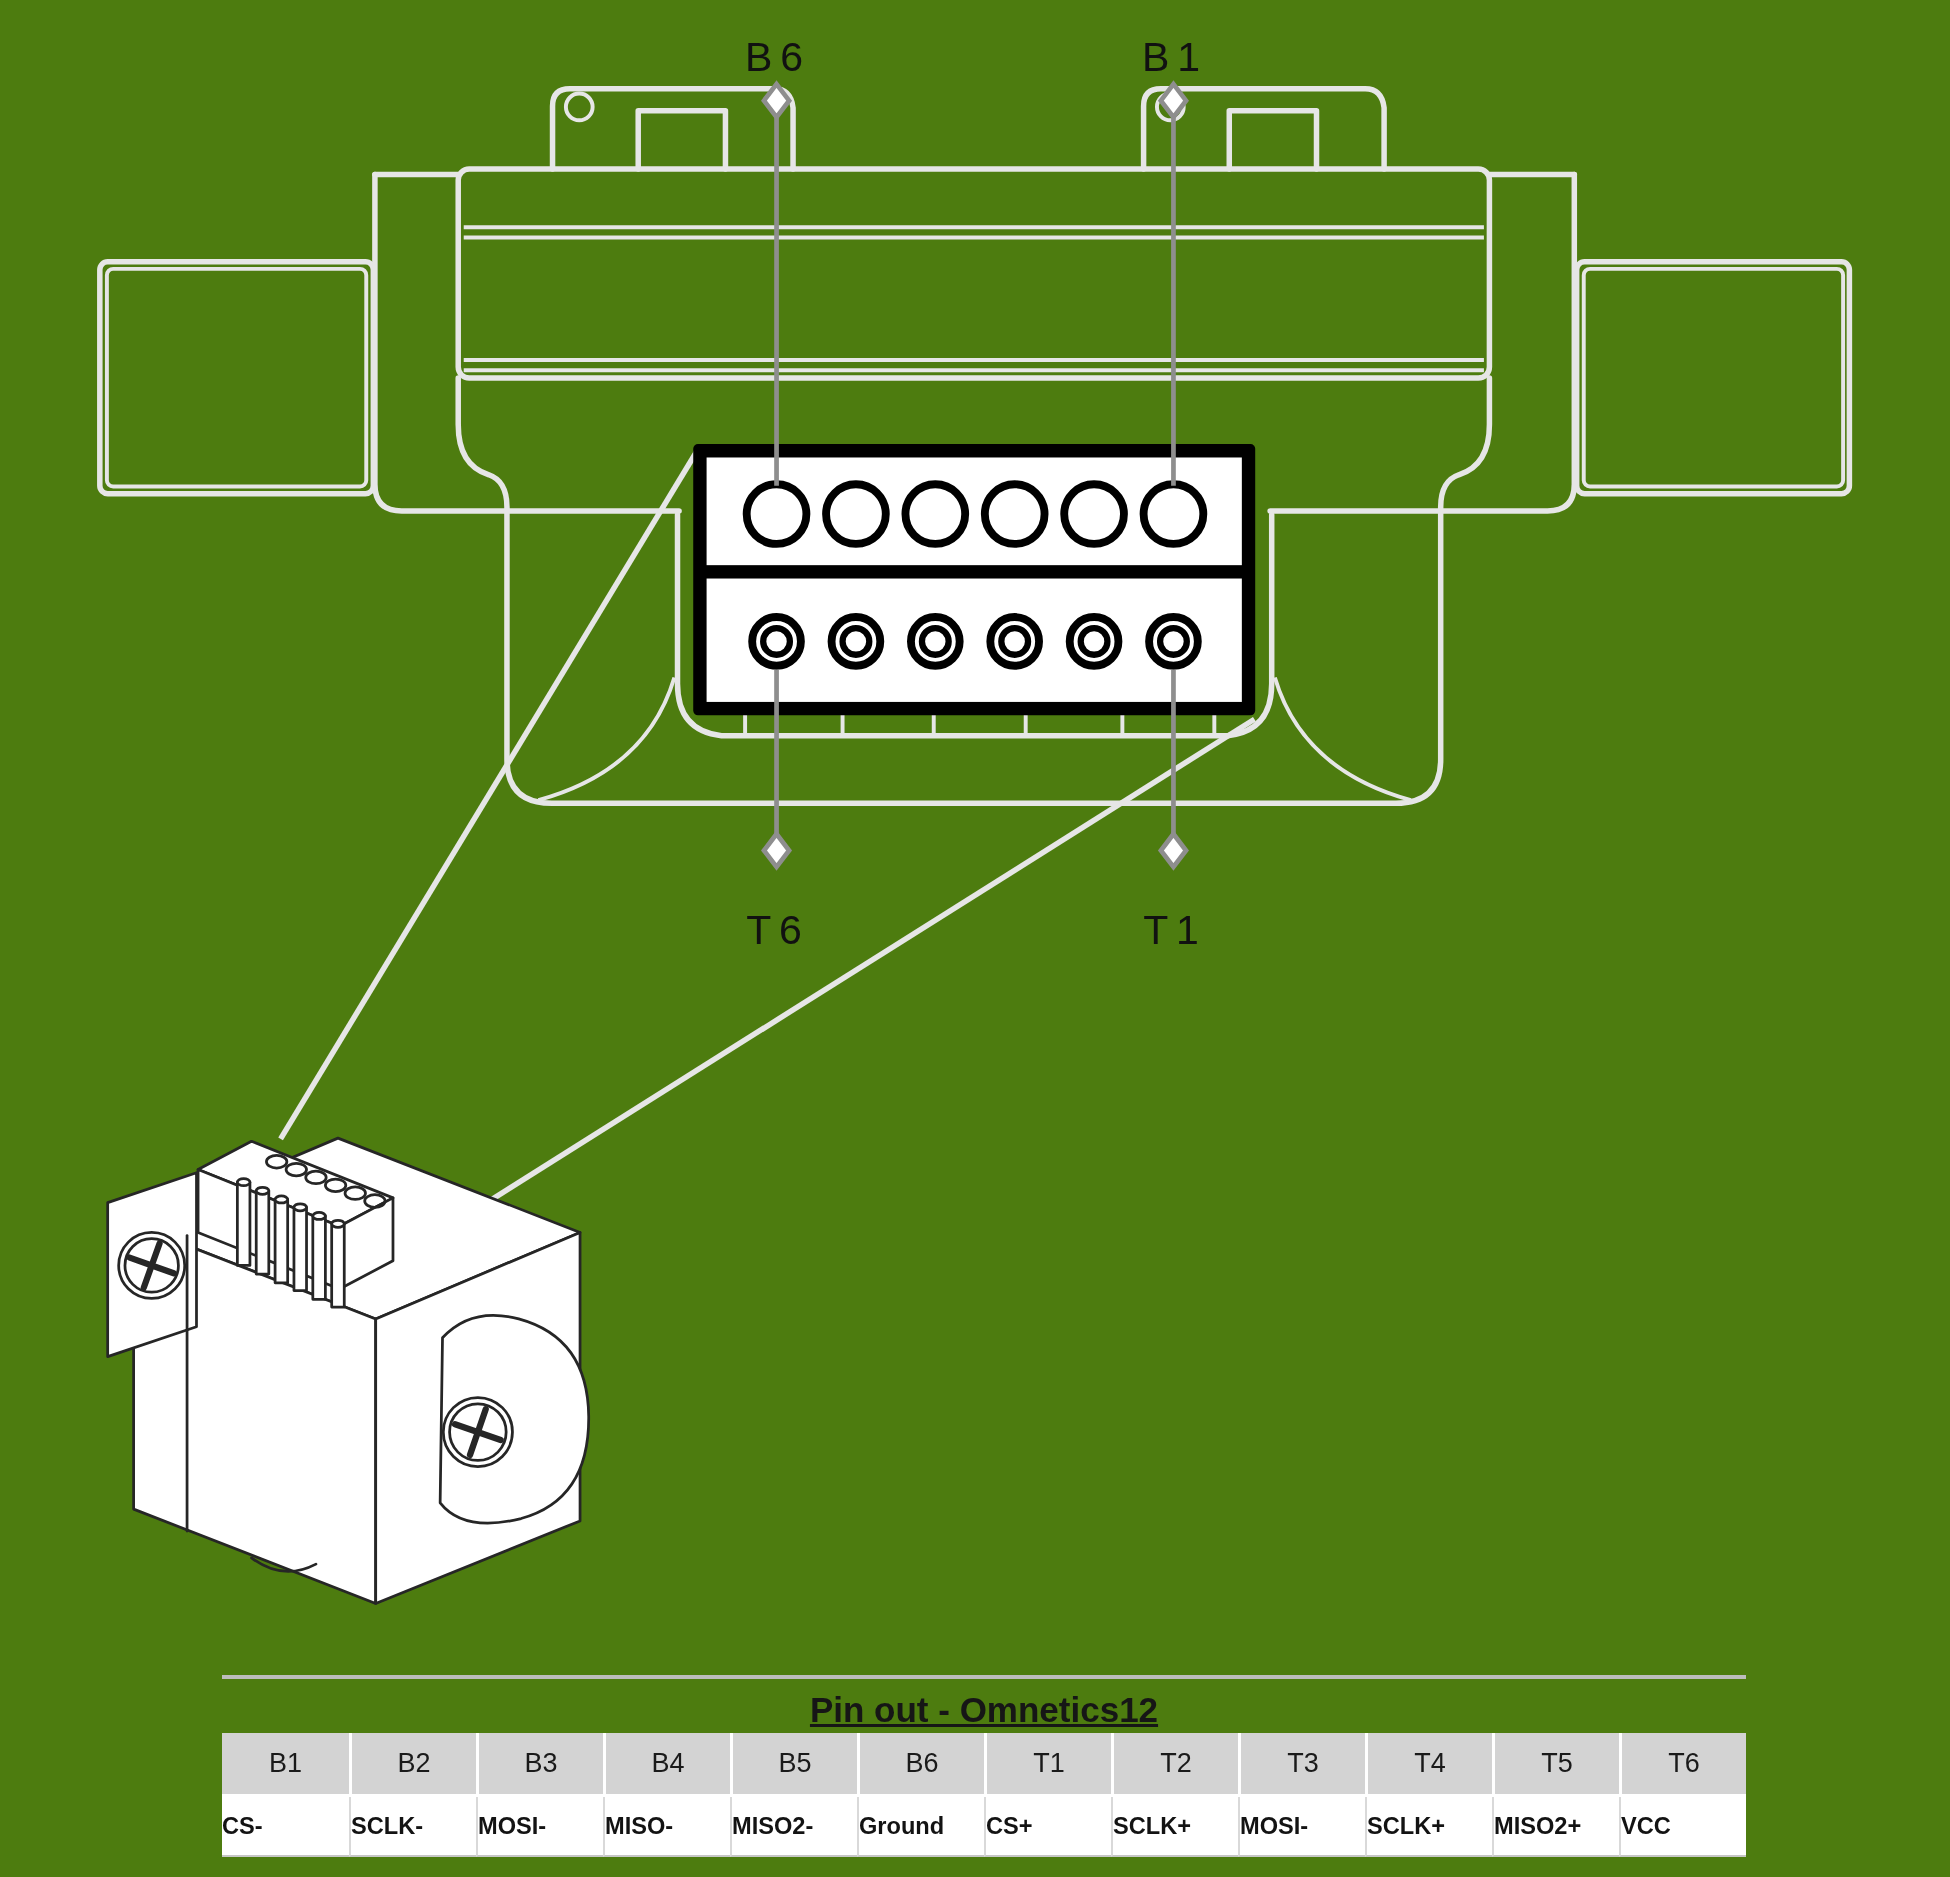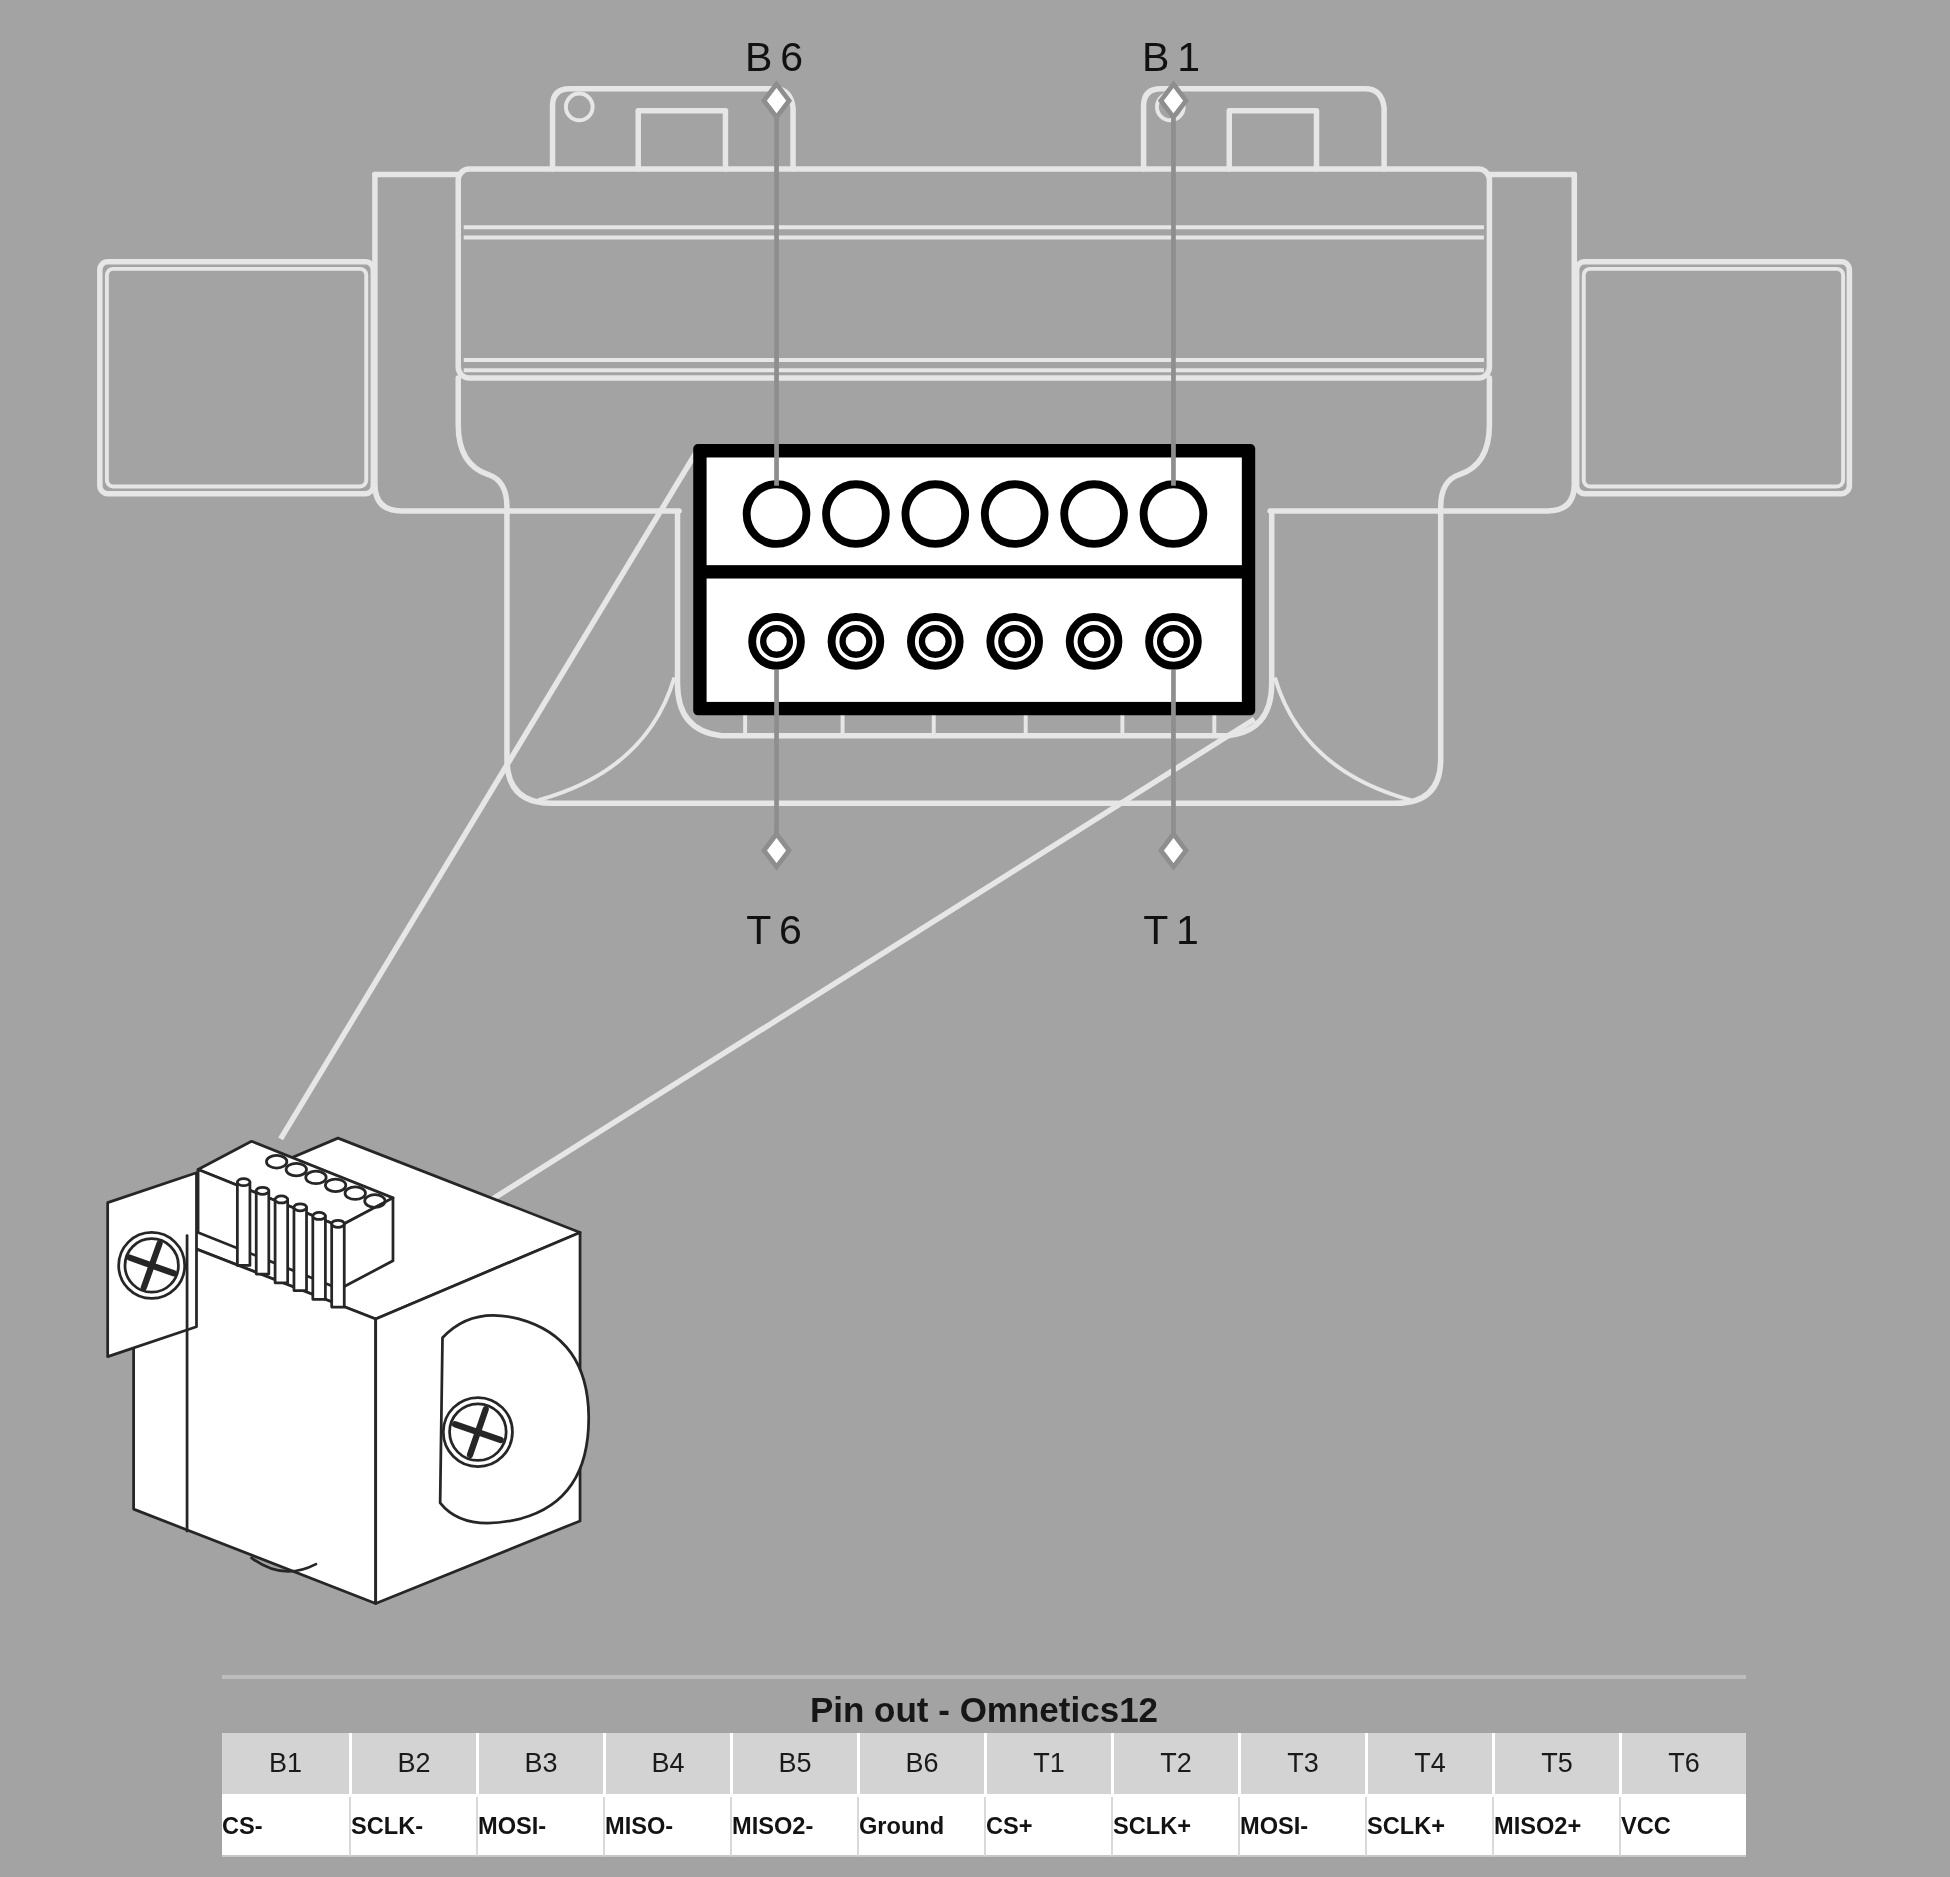--- a/index.html
+++ b/index.html
@@ -1,17 +1,17 @@
 <!DOCTYPE html>
 <html style="--leader: #8e8e8e; --housing: #e6e6e6; --ink: #000000; --line3d: #262626; --hdrbg: #d3d3d3;font-size:12.6px"><head>
 <meta charset="utf-8">
 <style>
   html,body{margin:0;padding:0;background:#ffffff;}
   .stage{
-    position:relative;width:1950px;height:1877px;background:#a3a3a3;overflow:hidden;
+    position:relative;width:1950px;height:1877px;background:#4d7c0f;overflow:hidden;
     font-family:"Liberation Sans", sans-serif;color:#141414;
   }
   .stage svg{position:absolute;left:0;top:0;}
 
   
   .hs      {stroke:var(--housing,#e6e6e6);stroke-width:7;fill:none;stroke-linejoin:round;stroke-linecap:round;}
   .hs-thin {stroke:var(--housing,#e6e6e6);stroke-width:5;fill:none;}
   .ldr-lt  {stroke:var(--housing,#e6e6e6);stroke-width:7;fill:none;}
   .ldr     {stroke:var(--leader,#8e8e8e);stroke-width:6;fill:none;}
   .ldr-dia {stroke:var(--leader,#8e8e8e);stroke-width:6;fill:#ffffff;}
@@ -27,21 +27,21 @@
   
   .pinlabel{
     position:absolute;width:126px;text-align:center;
     font-size:41px;letter-spacing:7.9px;color:#111;line-height:44px;
   }
 
   
   .tbl-rule{position:absolute;left:222px;top:1675px;width:1524px;height:3.9px;background:#bdbdbd;}
   .tbl-title{
     position:absolute;left:222px;top:1689px;width:1524px;height:41px;
-    text-align:center;font-size:35px;font-weight:bold;color:#161616;line-height:41px;
+    text-align:center;font-size:35px;font-weight:bold;color:#161616;line-height:41px;text-decoration:underline;
   }
   .tbl{
     position:absolute;left:222px;top:1733px;width:1524px;
     display:grid;grid-template-columns:repeat(12,1fr);
   }
   .tbl .h{
     background:var(--hdrbg,#d3d3d3);height:61px;line-height:61px;text-align:center;
     font-size:27px;color:#1a1a1a;border-left:3.1px solid #ffffff;border-bottom:3.1px solid #ffffff;
   }
   .tbl .h:first-child{border-left:none;}

